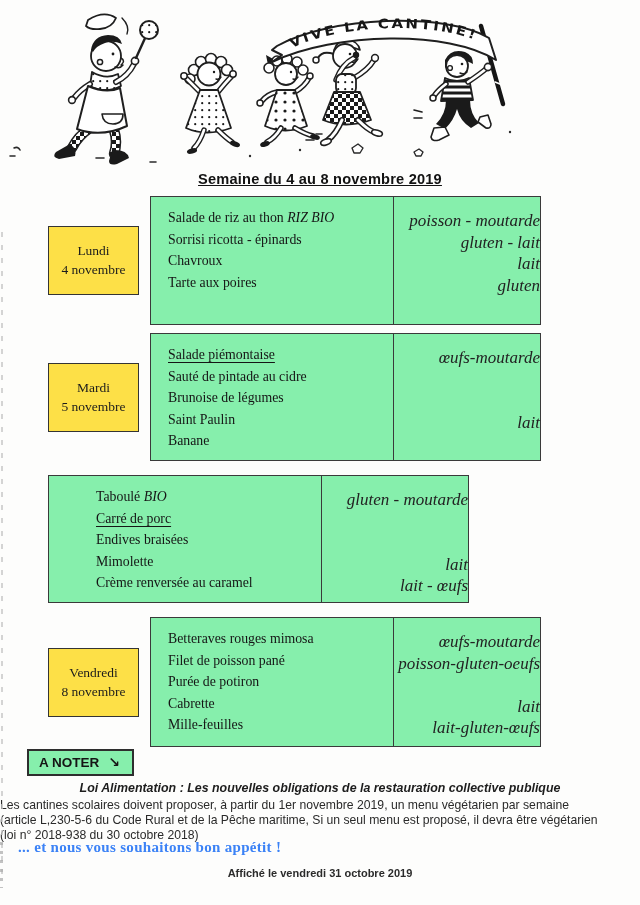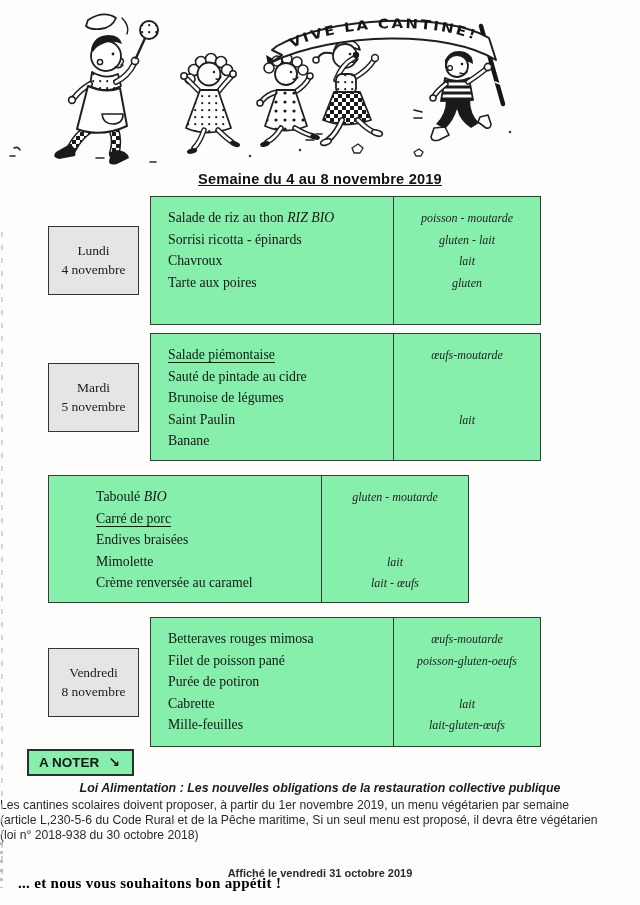--- a/index.html
+++ b/index.html
@@ -21,43 +21,43 @@
   .day-row:nth-child(2){top:333px;}
   .day-row:nth-child(3){top:475px;}
   .day-row:nth-child(4){top:617px;}
   .day-row:nth-child(1) .menu-table{height:127px;}
   .day-row:nth-child(2) .menu-table{height:126px;}
   .day-row:nth-child(3) .menu-table{height:126px;padding-left:30px;}
   .day-row:nth-child(4) .menu-table{height:128px;}
 
   .day-box{width:89px;height:67px;border:1.7px solid #343434;margin-right:11px;
         display:flex;flex-direction:column;align-items:center;justify-content:center;gap:3px;
-        font-size:13.5px;color:#1c1c1c;background:#e5e5e5;}
+        font-size:13.5px;color:#1c1c1c;background:#fde047;}
   .menu-table{width:389px;border:1.6px solid #3a3a3a;display:grid;grid-template-columns:242px 1fr;
         background:#86efac;box-sizing:content-box;}
   .dish-col{padding:13px 0 0 17px;}
   .allergen-col{border-left:1.5px solid #3a3a3a;padding-top:14px;text-align:center;}
   .dish-line{height:21.5px;font-size:13.8px;white-space:nowrap;color:#151515;}
   .dish-line em{font-style:italic;}
   .dish-line .u{text-decoration:underline;text-underline-offset:2.5px;}
-  .allergen-line{height:21.5px;font-size:12px;font-style:italic;color:#222;}
+  .allergen-line{height:21.5px;font-size:17px;font-style:italic;color:#222;text-align:right;}
 
   
   .note-box{position:absolute;top:749px;left:27px;border:2px solid #2e2e2e;background:#86efac;
         padding:3px 12px 4px 10px;font-family:"Liberation Sans","DejaVu Sans",sans-serif;
         font-weight:bold;font-size:13.5px;color:#151515;}
   .note-box .arrow{margin-left:9px;font-size:14px;}
   .loi-heading{position:absolute;top:781px;left:0;right:0;text-align:center;
         font-family:"Liberation Sans","DejaVu Sans",sans-serif;
         font-style:italic;font-weight:bold;font-size:12.4px;color:#1d1d1d;}
   .body-line{position:absolute;left:0;right:0;text-align:left;
         font-family:"Liberation Sans","DejaVu Sans",sans-serif;font-size:12.2px;color:#2a2a2a;}
   .line1{top:798px;} .line2{top:813px;} .line3{top:828px;}
-  .appetit{position:absolute;top:875px;left:18px;font-weight:bold;font-size:15px;
-        letter-spacing:.3px;color:#000000;}
+  .appetit{position:absolute;top:839px;left:18px;font-weight:bold;font-size:15px;
+        letter-spacing:.3px;color:#3b82f6;}
   .posted{position:absolute;top:867px;left:0;right:0;text-align:center;
         font-family:"Liberation Sans","DejaVu Sans",sans-serif;
         font-weight:bold;font-size:11px;color:#2b2b2b;}
 
   
   .edge-artifact{position:absolute;left:1px;top:232px;width:2px;height:650px;opacity:.75;
         background:repeating-linear-gradient(180deg,#c6c6c6 0 5px,transparent 5px 13px);}
   .corner-smudge{position:absolute;left:0;top:842px;width:3px;height:46px;opacity:.7;
         background:repeating-linear-gradient(180deg,#a9a9a9 0 3px,transparent 3px 9px);}
 </style>

